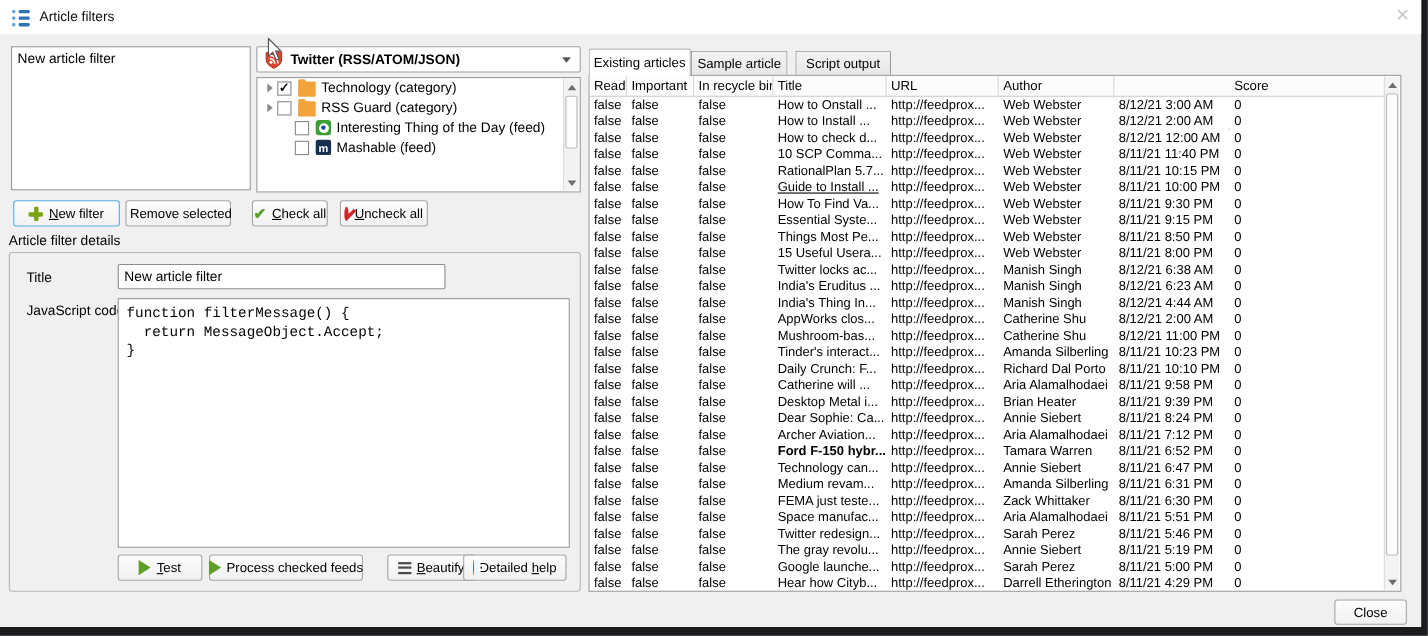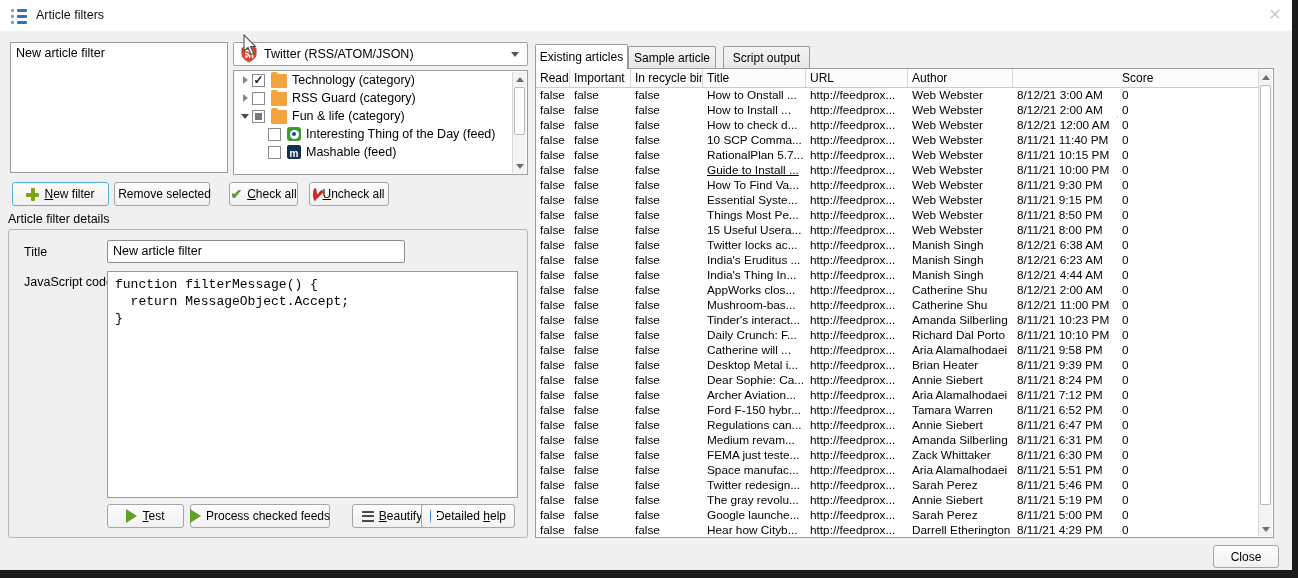--- a/index.html
+++ b/index.html
@@ -59,21 +59,21 @@
   .ic-lines { width:12px; height:11px; border-top:2px solid #4a4a4a; border-bottom:2px solid #4a4a4a; position:relative; }
   .ic-lines::before { content:""; position:absolute; left:0; top:2.5px; width:12px; height:2px; background:#4a4a4a; }
   .ic-help { width:14px; height:14px; background:#2a7fd4; border-radius:50%; position:relative; }
   .ic-help::before { content:""; position:absolute; left:3px; top:4px; width:8px; height:2px; background:#fff; box-shadow:0 4px 0 #fff; }
   
   #account-dropdown {
     position:absolute; left:233px; top:42px; width:295px; height:24px;
     background:#fff; border:1px solid #a0a0a0; border-radius:2px;
     display:flex; align-items:center; padding:0 6px; gap:6px;
   }
-  #account-dropdown .value { font-size:12.5px; }
+  #account-dropdown .value { font-size:12.5px;font-weight:bold; }
   #account-dropdown .arrow { position:absolute; right:8px; top:9px; width:0; height:0;
     border-left:4px solid transparent; border-right:4px solid transparent; border-top:5px solid #555; }
   
   #feed-tree { position:absolute; left:233px; top:70px; width:295px; height:105px; overflow:hidden; }
   .tree-row { position:relative; height:18px; display:flex; align-items:center; font-size:12.5px; }
   .tree-row.selected { background:var(--accent); color:#fff; }
   .tree-rows { position:absolute; left:0; top:0; right:14px; bottom:0; }
   .exp { width:14px; height:14px; position:relative; flex:0 0 14px; margin-left:4px; }
   .exp.collapsed::before { content:""; position:absolute; left:5px; top:3px;
     border-left:5px solid #8a8a8a; border-top:4px solid transparent; border-bottom:4px solid transparent; }
@@ -184,26 +184,20 @@
           <span class="ticon folder"></span>
           <span>Technology (category)</span>
         </div>
         <div class="tree-row">
           <span class="exp collapsed"></span>
           <span class="cb unchecked"></span>
           <span class="ticon folder"></span>
           <span>RSS Guard (category)</span>
         </div>
         <div class="tree-row">
-          <span class="exp expanded"></span>
-          <span class="cb partial"></span>
-          <span class="ticon folder"></span>
-          <span>Fun &amp; life (category)</span>
-        </div>
-        <div class="tree-row">
           <span class="exp" style="margin-left: 20px;"></span>
           <span class="cb unchecked"></span>
           <span class="ticon interesting-thing"></span>
           <span>Interesting Thing of the Day (feed)</span>
         </div>
         <div class="tree-row">
           <span class="exp" style="margin-left: 20px;"></span>
           <span class="cb unchecked"></span>
           <span class="ticon mashable">m</span>
           <span>Mashable (feed)</span>
@@ -492,31 +486,31 @@
           <div class="td" style="width: 103px;">Archer Aviation...</div>
           <div class="td" style="width: 102px;">http://feedprox...</div>
           <div class="td" style="width: 105px;">Aria Alamalhodaei</div>
           <div class="td" style="width: 105px;">8/11/21 7:12 PM</div>
           <div class="td" style="width: 142px;">0</div>
         </div>
         <div class="tr">
           <div class="td" style="width: 34px;">false</div>
           <div class="td" style="width: 61px;">false</div>
           <div class="td" style="width: 72px;">false</div>
-          <div class="td" style="width: 103px;">Ford F-150 hybr...</div>
+          <div class="td" style="width: 103px; font-weight: bold;">Ford F-150 hybr...</div>
           <div class="td" style="width: 102px;">http://feedprox...</div>
           <div class="td" style="width: 105px;">Tamara Warren</div>
           <div class="td" style="width: 105px;">8/11/21 6:52 PM</div>
           <div class="td" style="width: 142px;">0</div>
         </div>
         <div class="tr">
           <div class="td" style="width: 34px;">false</div>
           <div class="td" style="width: 61px;">false</div>
           <div class="td" style="width: 72px;">false</div>
-          <div class="td" style="width: 103px;">Regulations can...</div>
+          <div class="td" style="width: 103px;">Technology can...</div>
           <div class="td" style="width: 102px;">http://feedprox...</div>
           <div class="td" style="width: 105px;">Annie Siebert</div>
           <div class="td" style="width: 105px;">8/11/21 6:47 PM</div>
           <div class="td" style="width: 142px;">0</div>
         </div>
         <div class="tr">
           <div class="td" style="width: 34px;">false</div>
           <div class="td" style="width: 61px;">false</div>
           <div class="td" style="width: 72px;">false</div>
           <div class="td" style="width: 103px;">Medium revam...</div>

